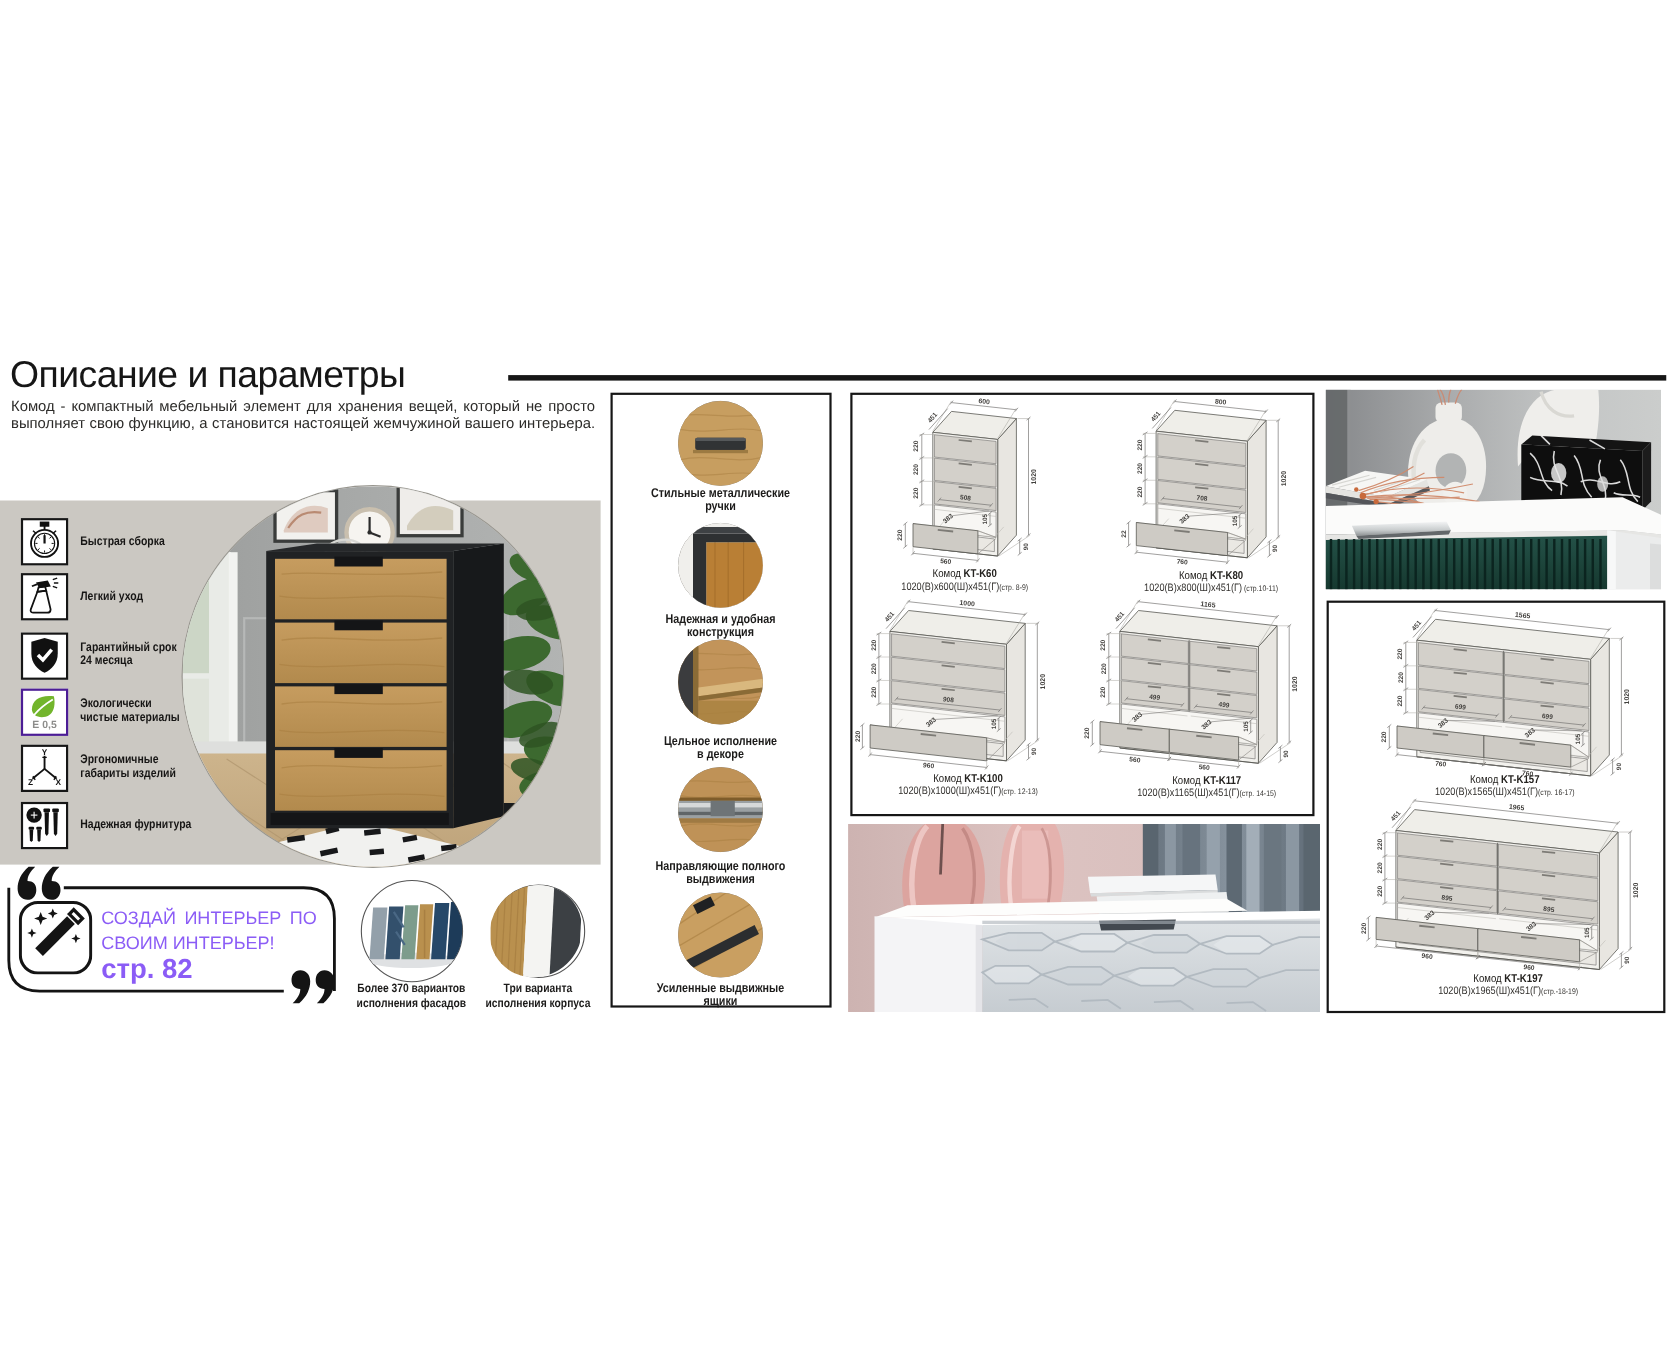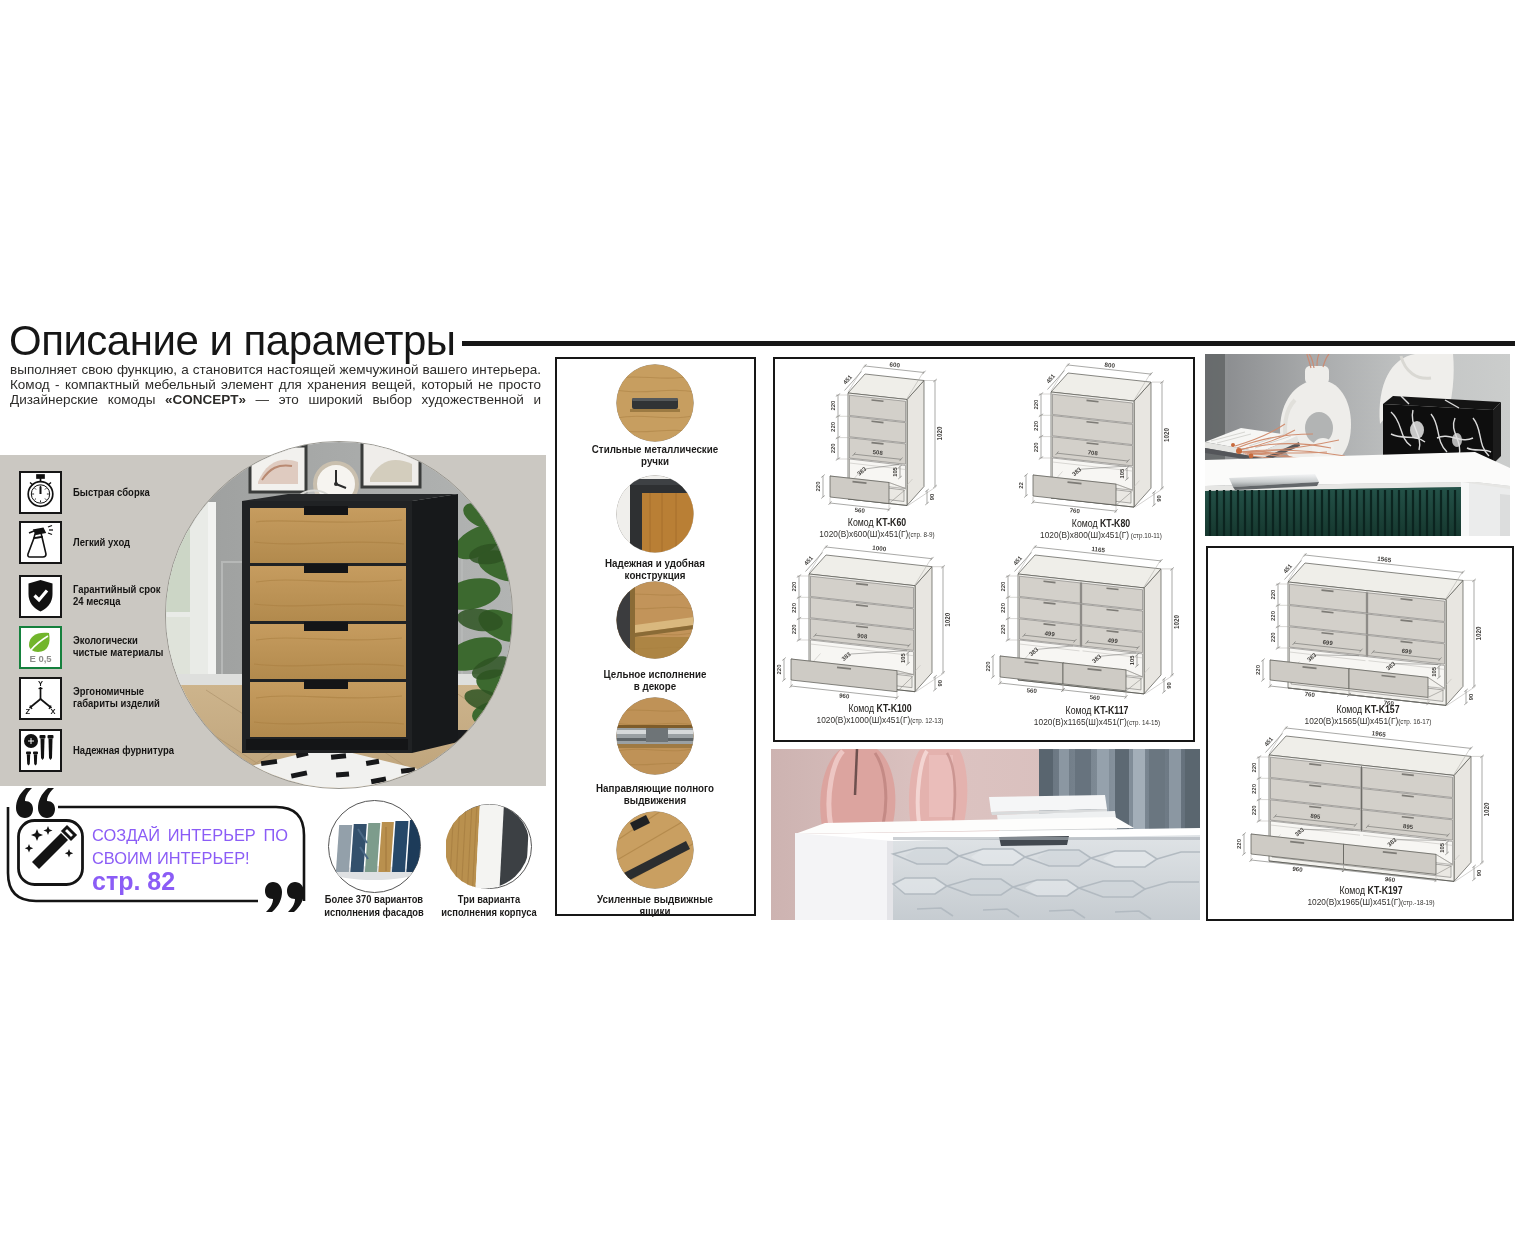--- a/index.html
+++ b/index.html
@@ -2,28 +2,27 @@
 <html lang="ru"><head><meta charset="utf-8"><title>Описание и параметры</title>
 <style>
 *{margin:0;padding:0;box-sizing:border-box}
 body{width:1515px;height:1240px;position:relative;background:#fff;
  font-family:"Liberation Sans",sans-serif;overflow:hidden}
 .abs{position:absolute}
 .jline{text-align:justify;text-align-last:justify}
 .cap{font-weight:bold;color:#1c1b1a;text-align:center}
 </style></head><body>
 
-<div class="abs" style="left:9px;top:320px;font-size:42px;color:#161616;letter-spacing:-0.5px;white-space:nowrap;line-height:42px">Описание и параметры</div>
+<div class="abs" style="left:9px;top:320px;font-size:34px;color:#161616;letter-spacing:-0.5px;white-space:nowrap;line-height:42px">Описание и параметры</div>
 
 <div class="abs" style="left:462px;top:341px;width:1053px;height:5px;background:#161616"></div>
 
 <div class="abs" style="left:10px;top:363px;width:531px;font-size:13.5px;line-height:14.75px;color:#2d2c2a">
+    <div class="jline">Комод - компактный мебельный элемент для хранения вещей, который не просто</div>
     <div class="jline">выполняет свою функцию, а становится настоящей жемчужиной вашего интерьера.</div>
-    <div class="jline">Комод - компактный мебельный элемент для хранения вещей, который не просто</div>
-    <div class="jline">Дизайнерские комоды <b>«CONCEPT»</b> — это широкий выбор художественной и</div>
   </div>
 
 <div class="abs" style="left:0;top:455px;width:546px;height:331px;background:#cbc8c2"></div>
 
 <div class="abs" style="left:19px;top:471px;width:43px;height:43px;background:#fff;border:2px solid #161616"><svg width="39" height="39" viewBox="0 0 39 39">
       <g fill="none" stroke="#111" stroke-width="1.7">
 <rect x="16" y="2" width="7" height="3" fill="#111"></rect>
         <line x1="19.5" y1="5" x2="19.5" y2="8"></line>
 <circle cx="19.5" cy="21" r="12.3"></circle>
         <circle cx="19.5" cy="21" r="9.2" stroke-width="1"></circle>
@@ -59,21 +58,21 @@
     </svg></div>
 <div class="abs" style="left:73px;top:537px;width:150px;font-size:11.3px;font-weight:bold;line-height:11.8px;color:#161514;transform:scaleX(.84);transform-origin:0 50%;white-space:nowrap">Легкий уход</div>
 
 <div class="abs" style="left:19px;top:575px;width:43px;height:43px;background:#fff;border:2px solid #161616"><svg width="39" height="39" viewBox="0 0 39 39">
       <path d="M19.5,3 L31.5,6.5 L31.5,17 C31.5,26 26,31.5 19.5,34.5
 C13,31.5 7.5,26 7.5,17 L7.5,6.5 Z" fill="#111"></path>
 <path d="M13.5,18.5 L18,23 L26,13.5" fill="none" stroke="#fff" stroke-width="3.2"></path>
     </svg></div>
 <div class="abs" style="left:73px;top:584px;width:150px;font-size:11.3px;font-weight:bold;line-height:11.8px;color:#161514;transform:scaleX(.84);transform-origin:0 50%;white-space:nowrap">Гарантийный срок<br>24 месяца</div>
 
-<div class="abs" style="left:19px;top:626px;width:43px;height:43px;background:#fff;border:2px solid #15803d"><svg width="39" height="39" viewBox="0 0 39 39">
+<div class="abs" style="left:19px;top:626px;width:43px;height:43px;background:#fff;border:2px solid #4c1d95"><svg width="39" height="39" viewBox="0 0 39 39">
       <path d="M8,17 C8,8 16,3.5 28,5 C30,15 27,24 17,24 C12,24 8,21 8,17 Z" fill="#72b52c"></path>
 <path d="M10,22 C16,15 22,11 27,8" fill="none" stroke="#fff" stroke-width="1.6"></path>
 <text x="19.5" y="34" font-size="9.5" font-weight="bold" fill="#8d8d8b" text-anchor="middle" font-family="Liberation Sans">E 0,5</text>
     </svg></div>
 <div class="abs" style="left:73px;top:635px;width:150px;font-size:11.3px;font-weight:bold;line-height:11.8px;color:#161514;transform:scaleX(.84);transform-origin:0 50%;white-space:nowrap">Экологически<br>чистые материалы</div>
 
 <div class="abs" style="left:19px;top:677px;width:43px;height:43px;background:#fff;border:2px solid #161616"><svg width="39" height="39" viewBox="0 0 39 39">
       <g fill="none" stroke="#111" stroke-width="1.7">
 <line x1="19.5" y1="20" x2="19.5" y2="8"></line>
 <line x1="19.5" y1="20" x2="8.5" y2="29"></line>

